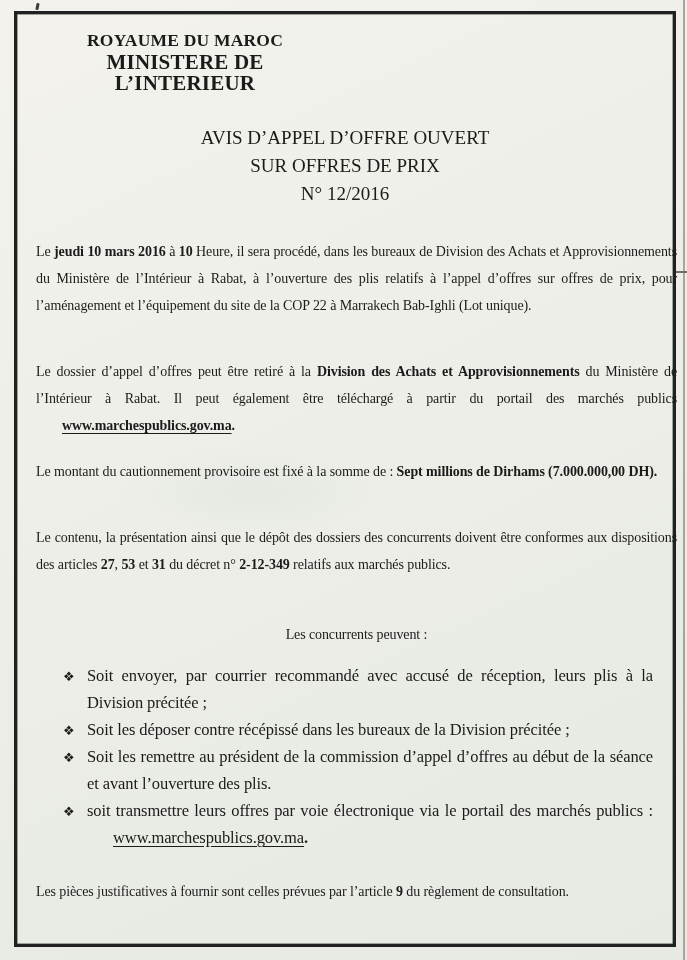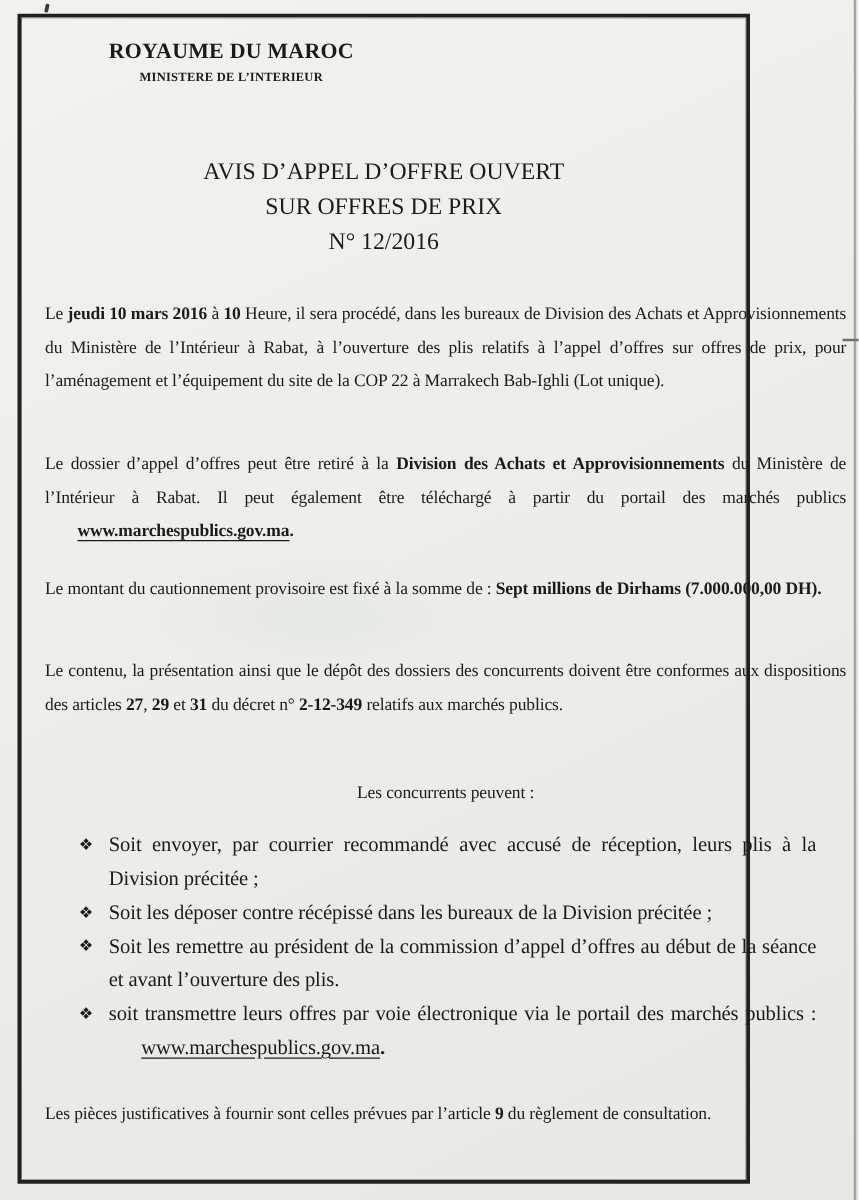--- a/index.html
+++ b/index.html
@@ -28,31 +28,31 @@
   }
   .smudge {
     position: absolute; left: 120px; top: 447px; width: 260px; height: 90px;
     background: radial-gradient(ellipse at center, rgba(190,210,205,.18), rgba(190,210,205,0) 70%);
     pointer-events: none;
   }
 
   .frame {
     position: absolute;
     left: 14px; top: 11px;
-    width: 586px; height: 936px;
+    width: 662px; height: 936px;
     border: 3px solid #212121;
     box-shadow: inset 0 0 0 0.5px #55554f;
   }
 
   .header {
     position: absolute; left: 18px; top: 15px; width: 300px;
     text-align: center; font-weight: bold; letter-spacing: .2px;
   }
   .header .h1 { font-size: 17.5px; line-height: 23px; }
-  .header .h2 { font-size: 10px; line-height: 21px; font-family: Liberation Serif, serif; }
+  .header .h2 { font-size: 21px; line-height: 21px; font-family: Liberation Serif, serif; }
 
   .title {
     position: absolute; left: 0; top: 110px; width: 100%;
     text-align: center; font-weight: normal;
   }
   .title div { font-size: 19px; line-height: 28px; }
 
   .para, .intro, .closing {
     position: absolute; left: 19px; width: 641px;
     font-size: 14px; line-height: 27px;
@@ -106,21 +106,21 @@
       <div>SUR OFFRES DE PRIX</div>
       <div>N° 12/2016</div>
     </div>
 
     <p class="para p1"><span>Le </span><span class="b">jeudi 10 mars 2016</span><span> à </span><span class="b">10</span><span> Heure, il sera procédé, dans les bureaux de Division des Achats et Approvisionnements du Ministère de l’Intérieur à Rabat, à l’ouverture des plis relatifs à l’appel d’offres sur offres de prix, pour l’aménagement et l’équipement du site de la COP 22 à Marrakech Bab-Ighli (Lot unique).</span></p>
 
     <p class="para p2"><span>Le dossier d’appel d’offres peut être retiré à la </span><span class="b">Division des Achats et Approvisionnements</span><span> du Ministère de l’Intérieur à Rabat. Il peut également être téléchargé à partir du portail des marchés publics </span><span class="b u">www.marchespublics.gov.ma</span><span class="b">.</span></p>
 
     <p class="para p3"><span>Le montant du cautionnement provisoire est fixé à la somme de&nbsp;: </span><span class="b">Sept millions de Dirhams (7.000.000,00 DH).</span></p>
 
-    <p class="para p4"><span>Le contenu, la présentation ainsi que le dépôt des dossiers des concurrents doivent être conformes aux dispositions des articles </span><span class="b">27</span><span>, </span><span class="b">29</span><span> et </span><span class="b">31</span><span> du décret n° </span><span class="b">2-12-349</span><span> relatifs aux marchés publics.</span></p>
+    <p class="para p4"><span>Le contenu, la présentation ainsi que le dépôt des dossiers des concurrents doivent être conformes aux dispositions des articles </span><span class="b">27</span><span>, </span><span class="b">53</span><span> et </span><span class="b">31</span><span> du décret n° </span><span class="b">2-12-349</span><span> relatifs aux marchés publics.</span></p>
 
     <p class="intro"><span>Les concurrents peuvent&nbsp;:</span></p>
 
     <ul class="list">
       <li>
         <span class="bullet">❖</span>
         <span class="li-text"><span>Soit envoyer, par courrier recommandé avec accusé de réception, leurs plis à la Division précitée&nbsp;;</span></span>
       </li>
       <li>
         <span class="bullet">❖</span>

